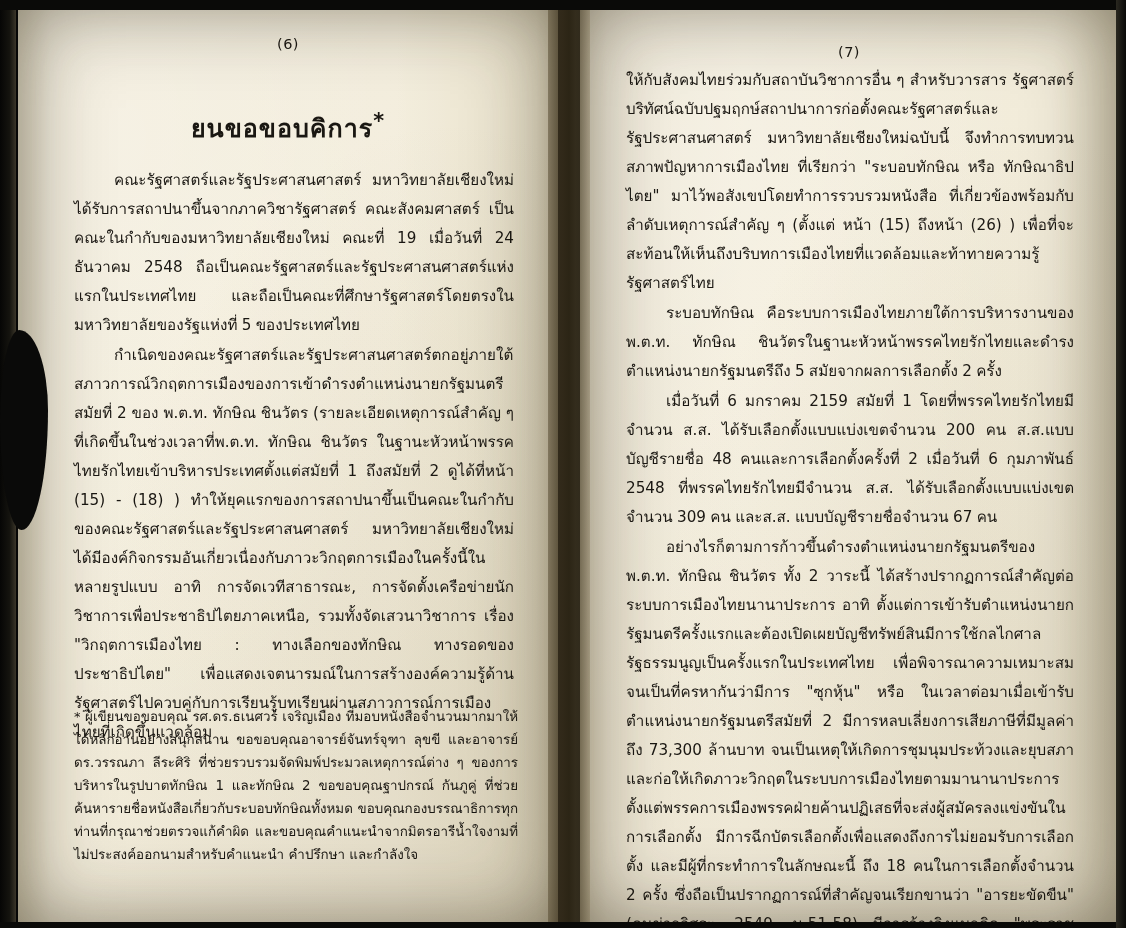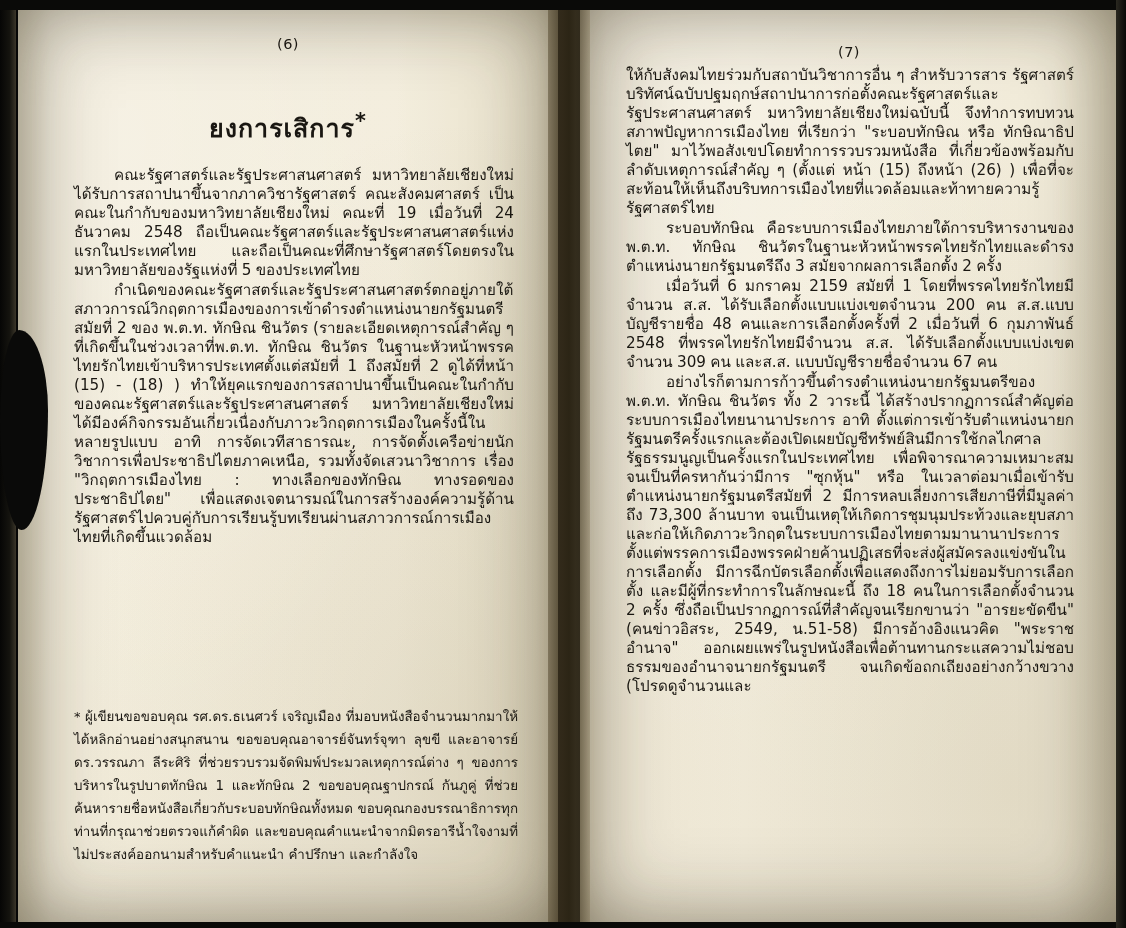--- a/index.html
+++ b/index.html
@@ -112,21 +112,21 @@
   }
   .page-title {
     text-align: center;
     font-size: 25px;
     font-weight: bold;
     letter-spacing: 1px;
   }
   .body-text p {
     margin: 0 0 1px 0;
     font-size: 15.2px;
-    line-height: 19px;
+    line-height: 29px;
     text-indent: 40px;
     text-align: justify;
     word-spacing: -0.5px;
   }
   .body-text p.noindent {
     text-indent: 0;
   }
   .footnote {
     font-size: 13.4px;
     line-height: 23px;
@@ -159,21 +159,21 @@
   <div class="backdrop"></div>
 
   <div class="book">
 
     <div class="page page-left">
       <div class="mottle"></div>
 
       <div class="page-inner folio" style="left:0; top:36px; width:540px;">(6)</div>
 
       <div class="page-inner page-title" style="left:0; top:108px; width:540px;">
-        <span>ยงการเสิการ</span><sup>*</sup>
+        <span>ยนขอขอบคิการ</span><sup>*</sup>
       </div>
 
       <div class="page-inner body-text" style="left:56px; top:166px; width:440px;">
         <p>คณะรัฐศาสตร์และรัฐประศาสนศาสตร์  มหาวิทยาลัยเชียงใหม่  ได้รับการสถาปนาขึ้นจากภาควิชารัฐศาสตร์ คณะสังคมศาสตร์ เป็นคณะในกำกับของมหาวิทยาลัยเชียงใหม่ คณะที่ 19  เมื่อวันที่ 24 ธันวาคม 2548 ถือเป็นคณะรัฐศาสตร์และรัฐประศาสนศาสตร์แห่งแรกในประเทศไทย และถือเป็นคณะที่ศึกษารัฐศาสตร์โดยตรงในมหาวิทยาลัยของรัฐแห่งที่ 5 ของประเทศไทย</p>
         <p>กำเนิดของคณะรัฐศาสตร์และรัฐประศาสนศาสตร์ตกอยู่ภายใต้สภาวการณ์วิกฤตการเมืองของการเข้าดำรงตำแหน่งนายกรัฐมนตรีสมัยที่ 2  ของ  พ.ต.ท. ทักษิณ ชินวัตร (รายละเอียดเหตุการณ์สำคัญ ๆ ที่เกิดขึ้นในช่วงเวลาที่พ.ต.ท. ทักษิณ ชินวัตร ในฐานะหัวหน้าพรรคไทยรักไทยเข้าบริหารประเทศตั้งแต่สมัยที่ 1 ถึงสมัยที่ 2 ดูได้ที่หน้า (15) - (18) ) ทำให้ยุคแรกของการสถาปนาขึ้นเป็นคณะในกำกับของคณะรัฐศาสตร์และรัฐประศาสนศาสตร์  มหาวิทยาลัยเชียงใหม่ ได้มีองค์กิจกรรมอันเกี่ยวเนื่องกับภาวะวิกฤตการเมืองในครั้งนี้ในหลายรูปแบบ อาทิ การจัดเวทีสาธารณะ, การจัดตั้งเครือข่ายนักวิชาการเพื่อประชาธิปไตยภาคเหนือ, รวมทั้งจัดเสวนาวิชาการ เรื่อง "วิกฤตการเมืองไทย : ทางเลือกของทักษิณ ทางรอดของประชาธิปไตย" เพื่อแสดงเจตนารมณ์ในการสร้างองค์ความรู้ด้านรัฐศาสตร์ไปควบคู่กับการเรียนรู้บทเรียนผ่านสภาวการณ์การเมืองไทยที่เกิดขึ้นแวดล้อม</p>
       </div>
 
       <div class="page-inner footnote" style="left:56px; top:705px; width:444px;">
         <span class="fn-mark">*</span>
         <span>ผู้เขียนขอขอบคุณ รศ.ดร.ธเนศวร์  เจริญเมือง ที่มอบหนังสือจำนวนมากมาให้ได้หลิกอ่านอย่างสนุกสนาน ขอขอบคุณอาจารย์จันทร์จุฑา ลุขขี และอาจารย์ ดร.วรรณภา ลีระศิริ ที่ช่วยรวบรวมจัดพิมพ์ประมวลเหตุการณ์ต่าง ๆ ของการบริหารในรูปบาตทักษิณ 1 และทักษิณ 2 ขอขอบคุณฐาปกรณ์ กันภูคู่ ที่ช่วยค้นหารายชื่อหนังสือเกี่ยวกับระบอบทักษิณทั้งหมด ขอบคุณกองบรรณาธิการทุกท่านที่กรุณาช่วยตรวจแก้คำผิด และขอบคุณคำแนะนำจากมิตรอารีน้ำใจงามที่ไม่ประสงค์ออกนามสำหรับคำแนะนำ คำปรึกษา และกำลังใจ</span>
@@ -182,21 +182,21 @@
       <div class="vignette"></div>
     </div>
 
     <div class="page page-right">
       <div class="mottle"></div>
 
       <div class="page-inner folio" style="left:0; top:44px; width:538px;">(7)</div>
 
       <div class="page-inner body-text" style="left:46px; top:66px; width:448px;">
         <p class="noindent">ให้กับสังคมไทยร่วมกับสถาบันวิชาการอื่น ๆ สำหรับวารสาร รัฐศาสตร์บริทัศน์ฉบับปฐมฤกษ์สถาปนาการก่อตั้งคณะรัฐศาสตร์และรัฐประศาสนศาสตร์ มหาวิทยาลัยเชียงใหม่ฉบับนี้ จึงทำการทบทวนสภาพปัญหาการเมืองไทย ที่เรียกว่า "ระบอบทักษิณ หรือ ทักษิณาธิปไตย" มาไว้พอสังเขปโดยทำการรวบรวมหนังสือ ที่เกี่ยวข้องพร้อมกับลำดับเหตุการณ์สำคัญ ๆ (ตั้งแต่ หน้า (15) ถึงหน้า (26) ) เพื่อที่จะสะท้อนให้เห็นถึงบริบทการเมืองไทยที่แวดล้อมและท้าทายความรู้ รัฐศาสตร์ไทย</p>
-        <p>ระบอบทักษิณ คือระบบการเมืองไทยภายใต้การบริหารงานของ พ.ต.ท. ทักษิณ ชินวัตรในฐานะหัวหน้าพรรคไทยรักไทยและดำรงตำแหน่งนายกรัฐมนตรีถึง 3 สมัยจากผลการเลือกตั้ง 2 ครั้ง</p>
+        <p>ระบอบทักษิณ คือระบบการเมืองไทยภายใต้การบริหารงานของ พ.ต.ท. ทักษิณ ชินวัตรในฐานะหัวหน้าพรรคไทยรักไทยและดำรงตำแหน่งนายกรัฐมนตรีถึง 5 สมัยจากผลการเลือกตั้ง 2 ครั้ง</p>
         <p>เมื่อวันที่  6  มกราคม 2159 สมัยที่ 1 โดยที่พรรคไทยรักไทยมีจำนวน ส.ส. ได้รับเลือกตั้งแบบแบ่งเขตจำนวน  200  คน ส.ส.แบบบัญชีรายชื่อ 48  คนและการเลือกตั้งครั้งที่  2   เมื่อวันที่ 6 กุมภาพันธ์ 2548  ที่พรรคไทยรักไทยมีจำนวน ส.ส. ได้รับเลือกตั้งแบบแบ่งเขต จำนวน 309 คน และส.ส. แบบบัญชีรายชื่อจำนวน 67 คน</p>
         <p>อย่างไรก็ตามการก้าวขึ้นดำรงตำแหน่งนายกรัฐมนตรีของ พ.ต.ท. ทักษิณ ชินวัตร ทั้ง 2 วาระนี้ ได้สร้างปรากฏการณ์สำคัญต่อระบบการเมืองไทยนานาประการ อาทิ ตั้งแต่การเข้ารับตำแหน่งนายกรัฐมนตรีครั้งแรกและต้องเปิดเผยบัญชีทรัพย์สินมีการใช้กลไกศาลรัฐธรรมนูญเป็นครั้งแรกในประเทศไทย เพื่อพิจารณาความเหมาะสมจนเป็นที่ครหากันว่ามีการ "ซุกหุ้น" หรือ ในเวลาต่อมาเมื่อเข้ารับตำแหน่งนายกรัฐมนตรีสมัยที่ 2 มีการหลบเลี่ยงการเสียภาษีที่มีมูลค่าถึง 73,300 ล้านบาท จนเป็นเหตุให้เกิดการชุมนุมประท้วงและยุบสภาและก่อให้เกิดภาวะวิกฤตในระบบการเมืองไทยตามมานานาประการ  ตั้งแต่พรรคการเมืองพรรคฝ่ายค้านปฏิเสธที่จะส่งผู้สมัครลงแข่งขันในการเลือกตั้ง  มีการฉีกบัตรเลือกตั้งเพื่อแสดงถึงการไม่ยอมรับการเลือกตั้ง และมีผู้ที่กระทำการในลักษณะนี้ ถึง 18 คนในการเลือกตั้งจำนวน  2  ครั้ง ซึ่งถือเป็นปรากฏการณ์ที่สำคัญจนเรียกขานว่า "อารยะขัดขืน" (คนข่าวอิสระ, 2549, น.51-58)  มีการอ้างอิงแนวคิด "พระราชอำนาจ" ออกเผยแพร่ในรูปหนังสือเพื่อต้านทานกระแสความไม่ชอบธรรมของอำนาจนายกรัฐมนตรี จนเกิดข้อถกเถียงอย่างกว้างขวาง (โปรดดูจำนวนและ</p>
       </div>
 
       <div class="vignette"></div>
     </div>
 
     <div class="gutter"></div>
   </div>
 

